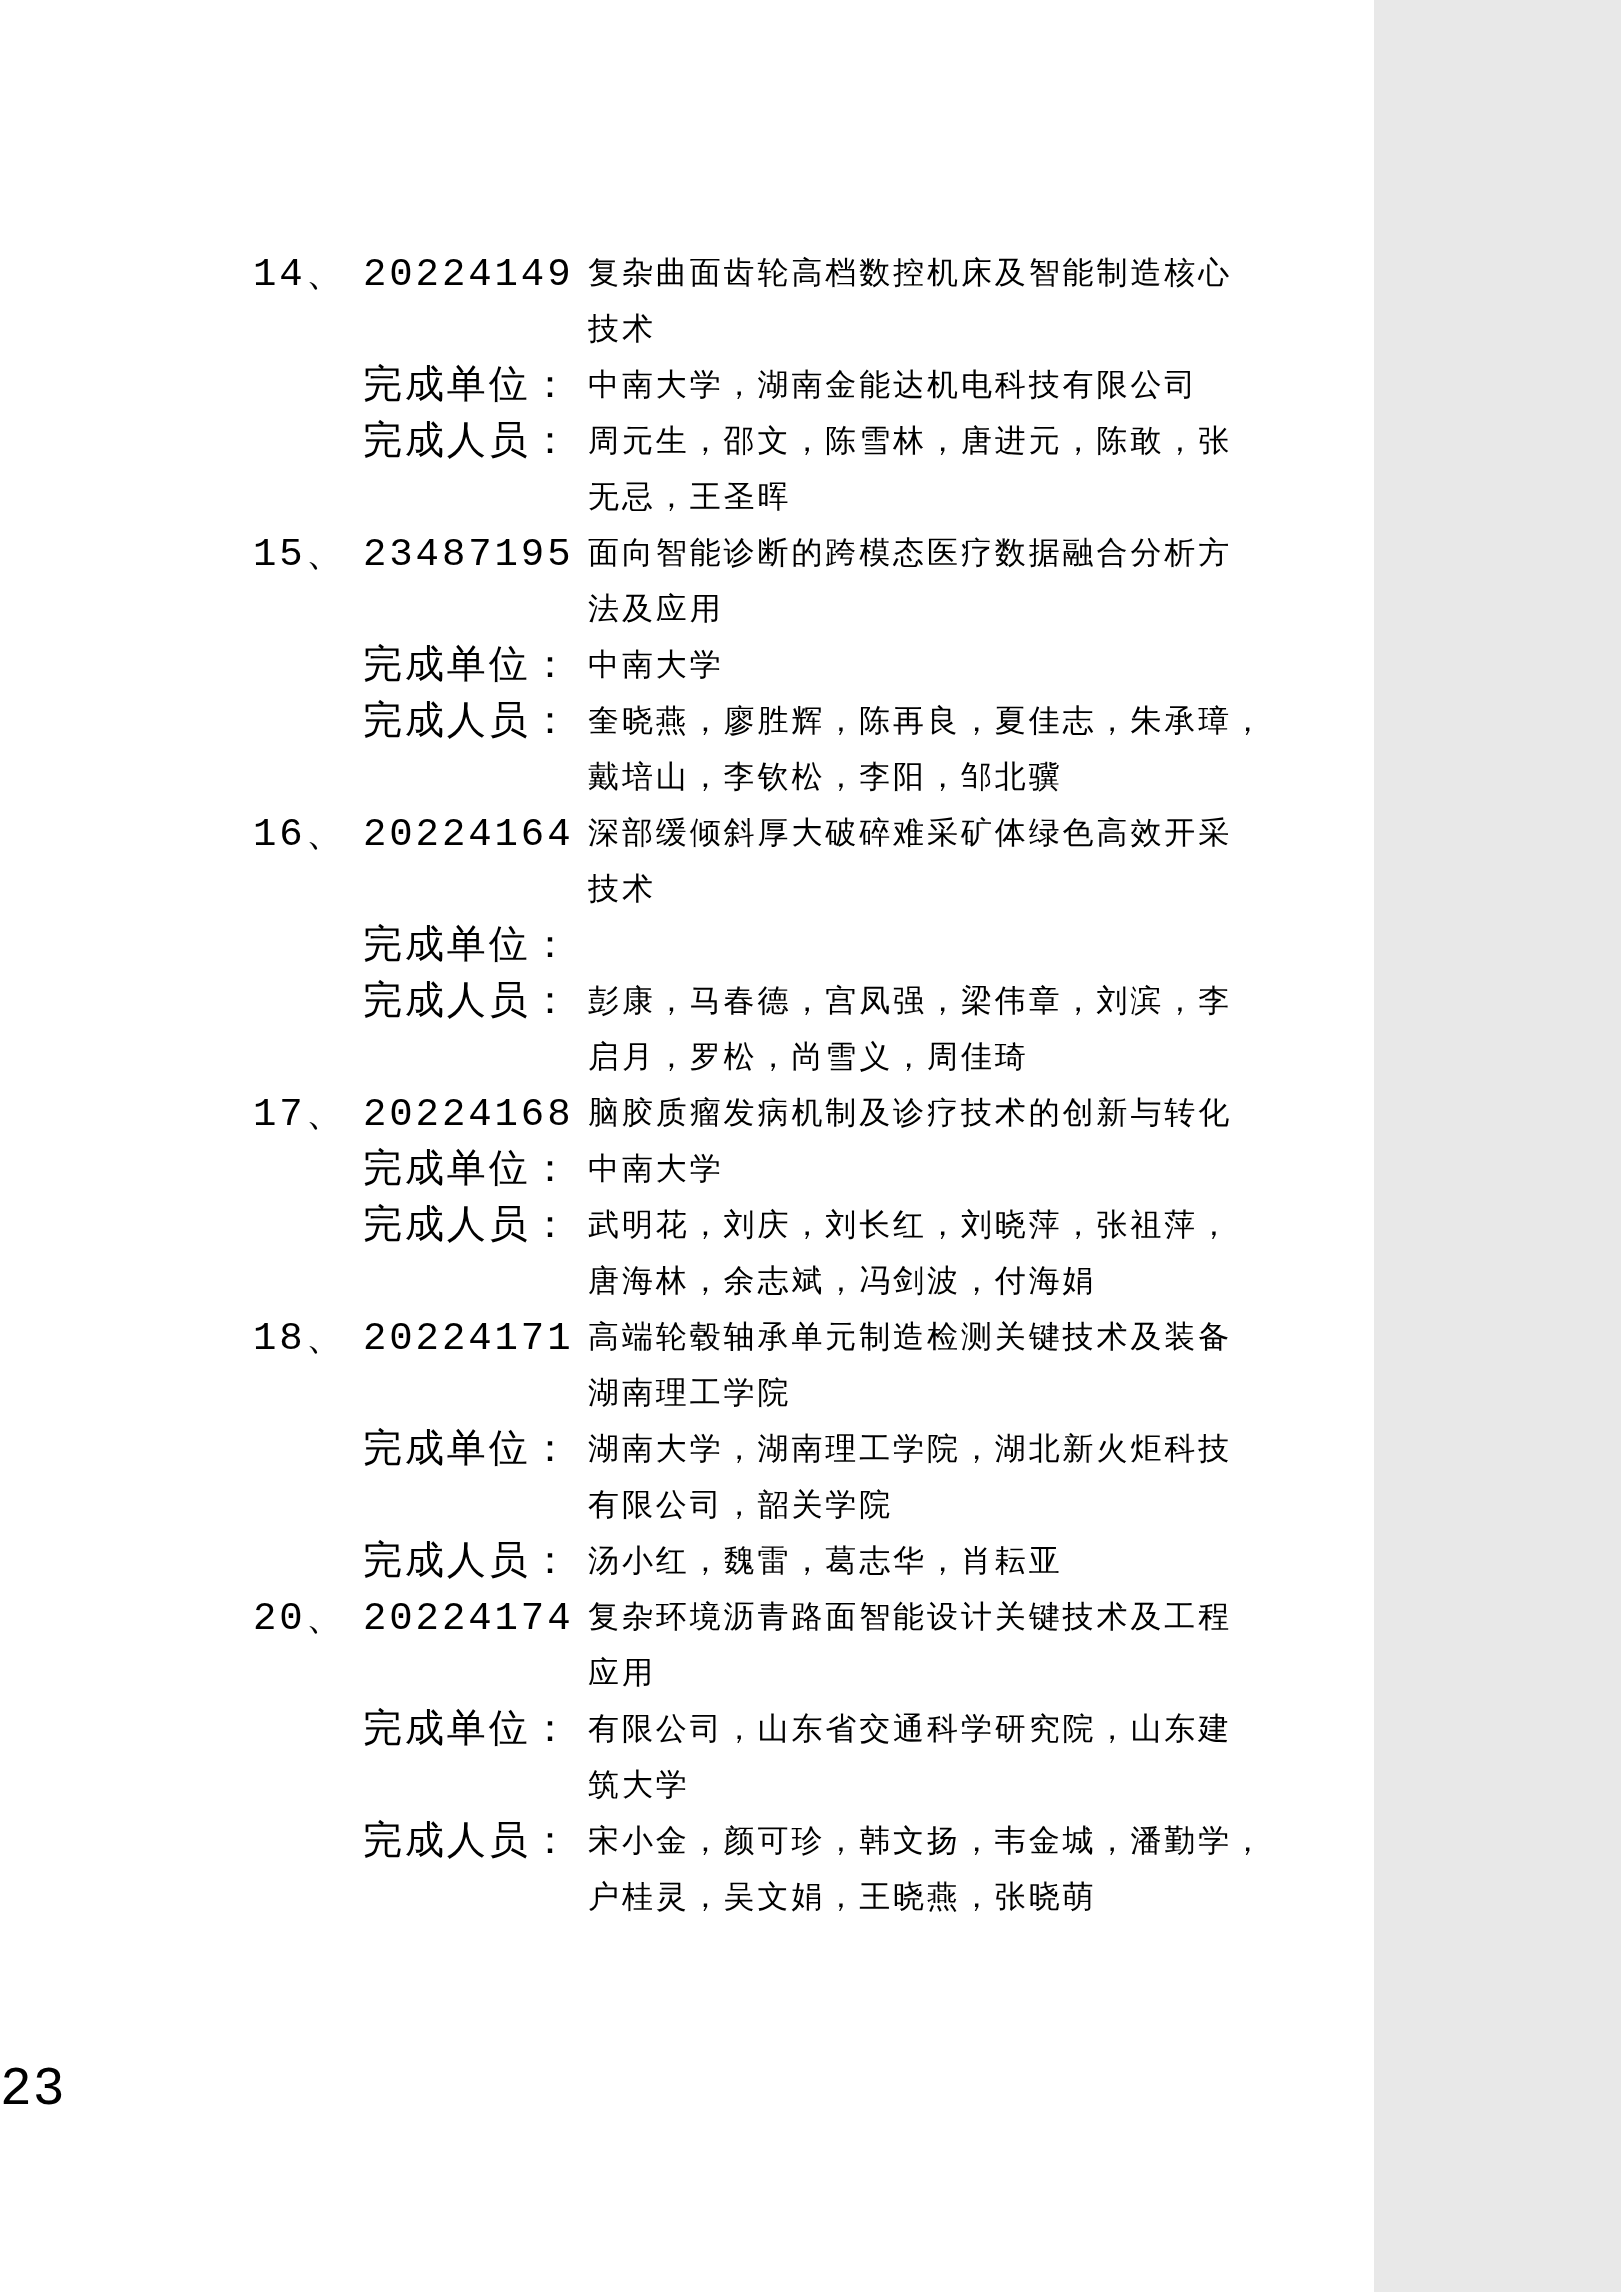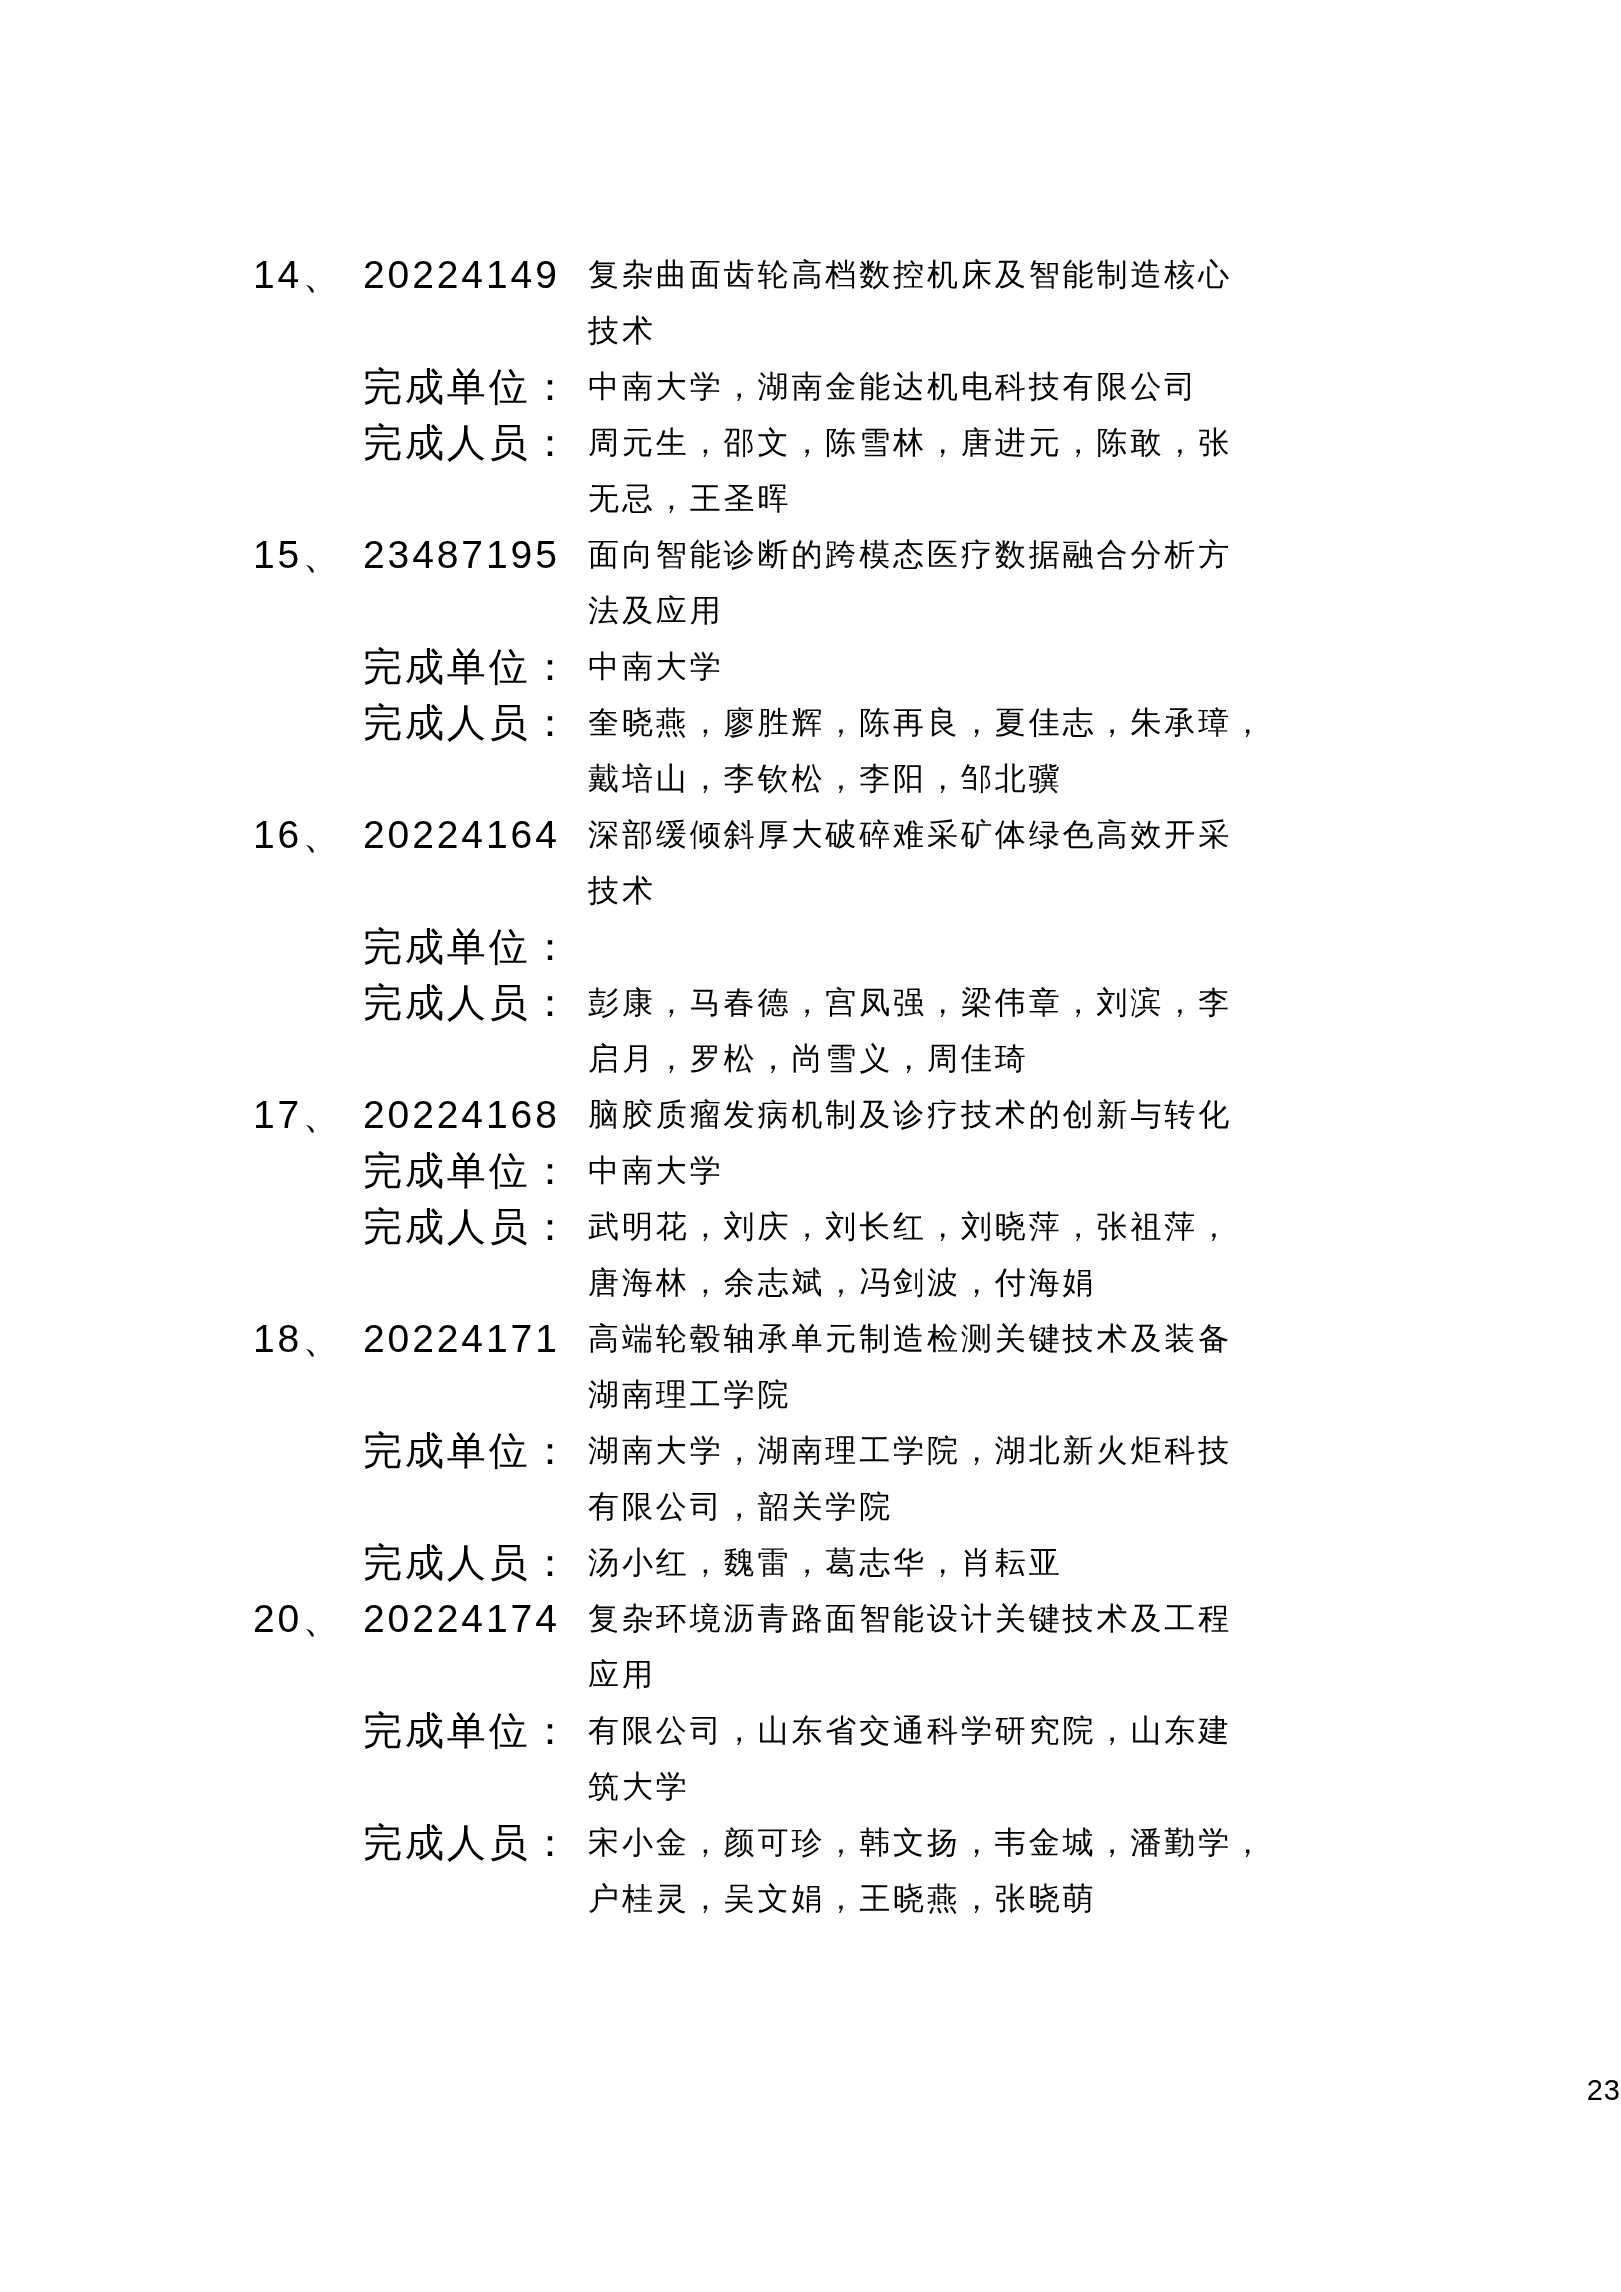--- a/index.html
+++ b/index.html
@@ -2,26 +2,27 @@
 <html><head>
 <meta charset="utf-8">
 <style>
   html, body {
     margin: 0;
     padding: 0;
     background: #e8e8e8;
   }
   .page {
     position: relative;
-    width: 1621px;
+    width: 1350px;
     height: 2293px;
     background: #ffffff;
-    font-family: Liberation Sans, sans-serif;
+    font-family: Liberation Mono, monospace;
     color: #000000;
     overflow: hidden;
+    padding-left: 24px;
   }
   .list {
     position: absolute;
     left: 253px;
     top: 247px;
     width: 1176px;
   }
   .row {
     display: flex;
     align-items: flex-start;
@@ -42,22 +43,22 @@
     font-size: 31px;
     letter-spacing: 2.9px;
     line-height: 56px;
     white-space: nowrap;
   }
   .page-number {
     position: absolute;
     top: 2062px;
     left: 0;
     width: 100%;
-    text-align: right;
-    font-size: 29px;
+    text-align: left;
+    font-size: 53px;
     line-height: 56px;
     letter-spacing: 1px;
   }
 </style>
 </head>
 <body>
 
 <div class="page">
   <div class="list" id="award-list">
   <div class="item">

